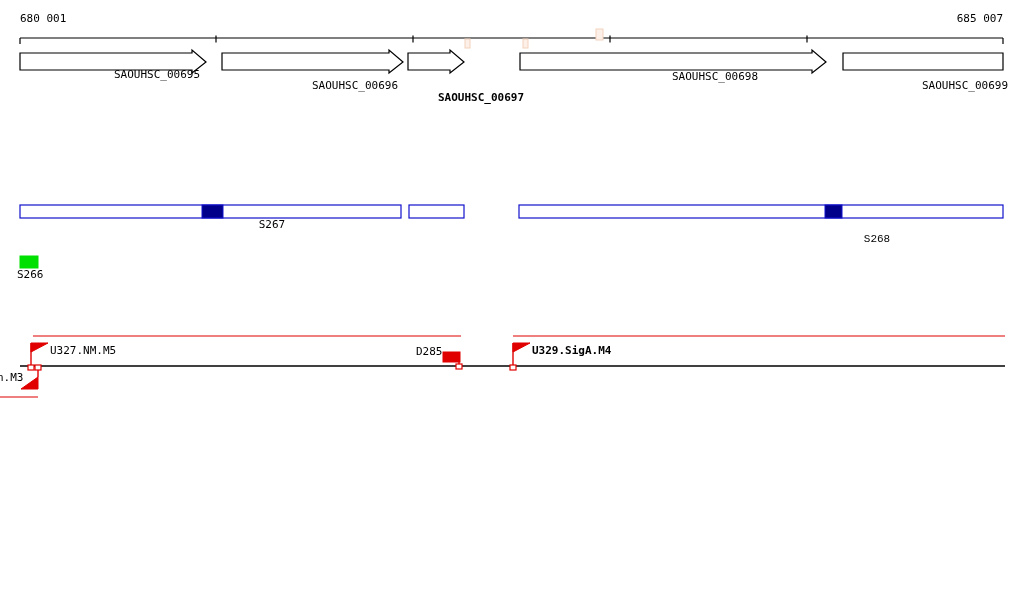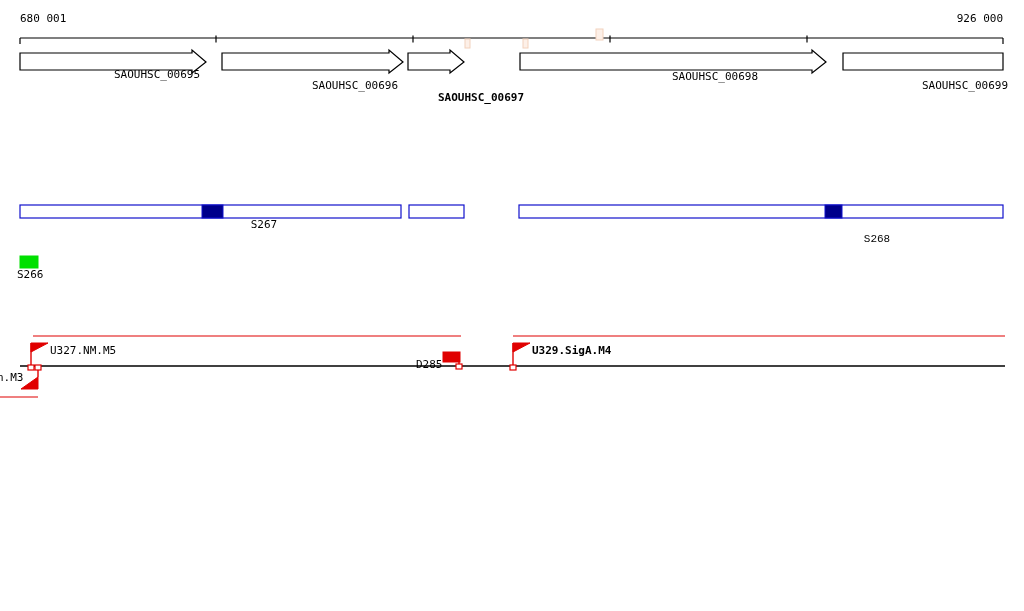--- a/index.html
+++ b/index.html
@@ -8,21 +8,21 @@
   .lbl{position:absolute;font:11px "DejaVu Sans Mono",monospace;color:#000;white-space:pre;line-height:11px;}
   .lbl.center{transform:translateX(-50%);margin-left:44px;}
   .lbl.right{transform:translateX(-100%);}
   svg{position:absolute;left:0;top:0;}
 </style>
 </head>
 <body>
 
 <div id="stage">
   <div class="lbl" style="left:20px;top:13px;">680 001</div>
-  <div class="lbl right" style="left:1003px;top:13px;">926 000</div>
+  <div class="lbl right" style="left:1003px;top:13px;">685 007</div>
   <svg id="svg-main" width="1024" height="611" viewBox="0 0 1024 611">
       <line x1="20" y1="38" x2="1003" y2="38" stroke="#000" stroke-width="1.2"></line>
       <line x1="20" y1="38" x2="20" y2="44" stroke="#000" stroke-width="1.2"></line>
       <line x1="1003" y1="38" x2="1003" y2="44" stroke="#000" stroke-width="1.2"></line>
       <line x1="216" y1="35.5" x2="216" y2="42.5" stroke="#000" stroke-width="1.2"></line>
       <line x1="413" y1="35.5" x2="413" y2="42.5" stroke="#000" stroke-width="1.2"></line>
       <line x1="610" y1="35.5" x2="610" y2="42.5" stroke="#000" stroke-width="1.2"></line>
       <line x1="807" y1="35.5" x2="807" y2="42.5" stroke="#000" stroke-width="1.2"></line>
       <rect x="465" y="39" width="5" height="9" fill="#fdf0e8" stroke="#f2d2bd" stroke-width="1"></rect>
       <rect x="523" y="39" width="5" height="9" fill="#fdf0e8" stroke="#f2d2bd" stroke-width="1"></rect>
@@ -135,21 +135,21 @@
       <polyline points="20,562.9 26,563.5 32,567.1 38,576.9 44,590.6 50,590.4 56,590.5 62,590.8 68,591.1 74,591.4 80,591.7 86,592.0 92,592.3 98,592.6 104,592.9 110,592.5 116,592.1 122,591.7 128,591.3 134,591.6 140,592.3 146,592.9 152,593.4 158,593.7 164,593.6 170,593.6 176,593.5 182,593.4 188,593.1 194,592.8 200,592.5 206,592.2 212,592.3 218,592.7 224,593.1 230,593.5 236,593.6 242,593.3 248,593.1 254,592.8 260,592.5 266,592.4 272,592.3 278,592.2 284,592.2 290,592.1 296,592.2 302,592.2 308,592.3 314,592.3 320,592.5 326,592.7 332,592.9 338,593.1 344,592.3 350,591.6 356,590.9 362,590.1 368,589.8 374,589.6 380,589.4 386,589.2 392,589.1 398,589.3 404,589.5 410,589.7 416,589.9 422,589.9 428,589.8 434,589.8 440,589.8 446,590.3 452,591.1 458,592.0 464,592.8 470,593.1 476,592.2 482,591.3 488,590.4 494,589.6 500,589.6 506,589.7 512,589.7 518,589.8 524,590.2 530,590.8 536,591.4 542,592.1 548,592.3 554,591.7 560,591.1 566,590.5 572,590.0 578,589.8 584,589.7 590,589.5 596,589.3 602,589.3 608,589.2 614,589.2 620,589.2 626,589.2 632,589.5 638,589.9 644,590.3 650,590.7 656,591.0 662,591.3 668,591.6 674,591.9 680,592.2 686,592.6 692,592.9 698,593.2 704,593.1 710,592.4 716,591.6 722,590.8 728,590.0 734,590.5 740,591.0 746,591.5 752,592.0 758,592.0 764,591.6 770,591.2 776,590.8 782,590.6 788,590.8 794,590.9 800,591.1 806,591.2 812,591.0 818,590.9 824,590.7 830,590.5 836,590.4 842,590.4 848,590.4 854,590.4 860,590.5 866,590.7 872,590.8 878,591.0 884,591.1 890,590.4 896,589.6 902,588.8 908,588.0 914,588.0 920,588.4 926,588.8 932,589.2 938,589.5 944,589.6 950,589.8 956,589.9 962,590.1 968,590.0 974,590.0 980,590.0 986,589.9 992,589.6 998,589.1 1004,588.6 1010,588.2 1016,588.0 1022,588.4 " fill="none" stroke="#96b4d2" stroke-width="1"></polyline>
       <line x1="20" y1="553" x2="1024" y2="553" stroke="#000" stroke-width="1.3"></line>
       <line x1="20" y1="560" x2="1024" y2="560" stroke="#000" stroke-width="1.3"></line>
     </svg>
   <div id="labels">
       <div class="lbl center" style="left: 113px; top: 69px;">SAOUHSC_00695</div>
       <div class="lbl center" style="left: 311px; top: 80px;">SAOUHSC_00696</div>
       <div class="lbl center" style="left: 437px; top: 92px; font-weight: bold;">SAOUHSC_00697</div>
       <div class="lbl center" style="left: 671px; top: 71px;">SAOUHSC_00698</div>
       <div class="lbl center" style="left: 921px; top: 80px;">SAOUHSC_00699</div>
-      <div class="lbl center" style="left: 220px; top: 219px;">S267</div>
+      <div class="lbl center" style="left: 228px; top: 219px;">S267</div>
       <div class="lbl center" style="left: 833px; top: 234px; font-family: Liberation Mono, monospace;">S268</div>
       <div class="lbl" style="left: 17px; top: 269px;">S266</div>
       <div class="lbl" style="left: 50px; top: 345px;">U327.NM.M5</div>
       <div class="lbl" style="left: -3px; top: 372px;">n.M3</div>
-      <div class="lbl" style="left: 416px; top: 346px; margin-top: 13px;">D285</div>
+      <div class="lbl" style="left: 416px; top: 346px;">D285</div>
       <div class="lbl" style="left: 532px; top: 345px; font-weight: bold;">U329.SigA.M4</div>
     </div>
 </div>
 
 </body></html>

